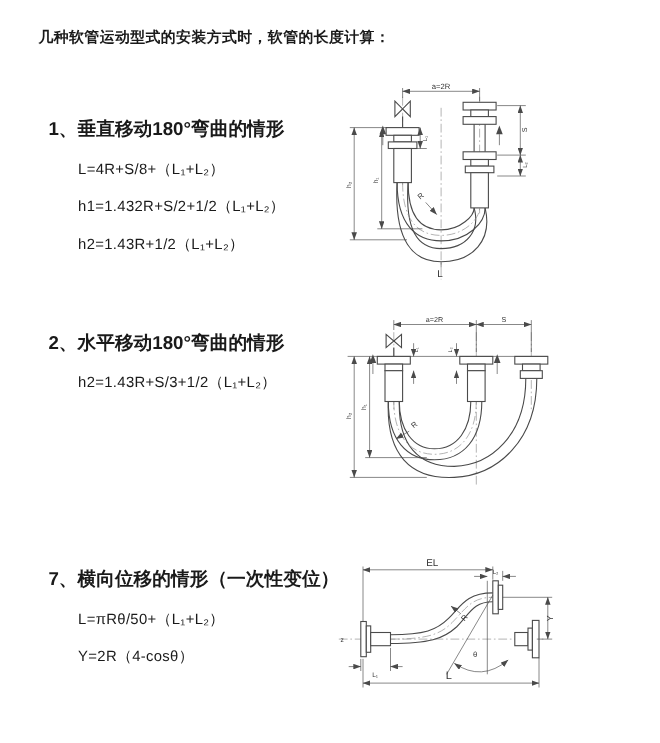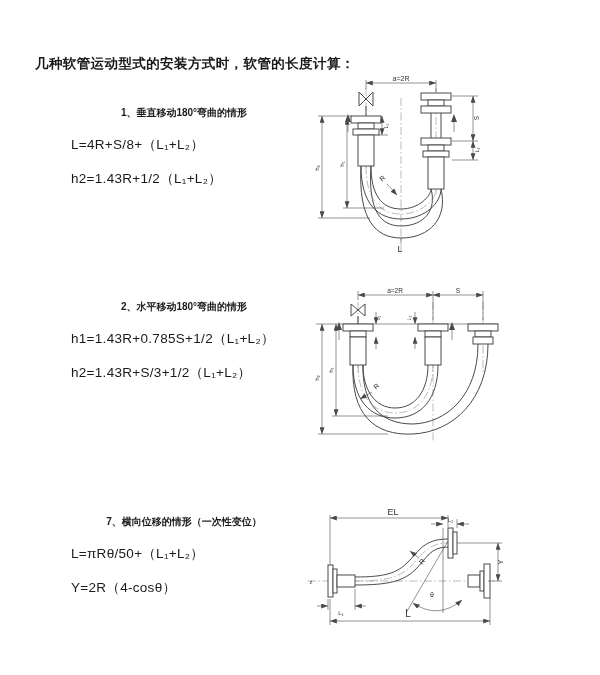--- a/index.html
+++ b/index.html
@@ -2,50 +2,50 @@
 <html><head>
 <meta charset="utf-8">
 <style>
   html,body{margin:0;padding:0;background:#ffffff;}
   .page{
     position:relative;width:600px;height:675px;background:#fff;overflow:hidden;
     font-family:"Liberation Sans","DejaVu Sans",sans-serif;color:#1a1a1a;
   }
   .title{
     position:absolute;left:35px;top:25px;font-size:13.5px;font-weight:700;
-    letter-spacing:.4px;white-space:nowrap;margin-top:30px;
+    letter-spacing:.4px;white-space:nowrap;
   }
   .sec{position:absolute;left:44px;width:280px;}
-  .sec .heading{font-size:10px;font-weight:700;white-space:nowrap;text-align:center;}
+  .sec .heading{font-size:17px;font-weight:700;white-space:nowrap;}
   .sec .formula{font-size:13.5px;margin:16px 0 0 27px;letter-spacing:.3px;white-space:nowrap;}
   .s1{top:106px}.s2{top:300px}.s3{top:515px}
   .diag{position:absolute;}
   .diag text{font-family:"Liberation Sans","DejaVu Sans",sans-serif;fill:#333;}
   .ln{stroke:#4a4a4a;stroke-width:1;fill:none;}
   .fit{stroke:#4a4a4a;stroke-width:1;fill:#ffffff;}
   .dim{stroke:#4a4a4a;stroke-width:0.6;fill:none;}
   .cl{stroke:#8d8d8d;stroke-width:0.6;fill:none;stroke-dasharray:8 2.5 1.5 2.5;}
   .mv{fill:#4a4a4a;stroke:none;}
 </style>
 </head>
 <body>
 
 <div class="page">
 
   <div class="title">几种软管运动型式的安装方式时，软管的长度计算：</div>
 
   <div class="sec s1">
     <div class="heading">1、垂直移动180°弯曲的情形</div>
     <div class="formula">L=4R+S/8+（L₁+L₂）</div>
+    <div class="formula">h1=1.432R+S/2+1/2（L₁+L₂）</div>
     <div class="formula">h2=1.43R+1/2（L₁+L₂）</div>
   </div>
 
   <div class="sec s2">
     <div class="heading">2、水平移动180°弯曲的情形</div>
-    <div class="formula">h1=1.43R+0.785S+1/2（L₁+L₂）</div>
     <div class="formula">h2=1.43R+S/3+1/2（L₁+L₂）</div>
   </div>
 
   <div class="sec s3">
     <div class="heading">7、横向位移的情形（一次性变位）</div>
     <div class="formula">L=πRθ/50+（L₁+L₂）</div>
     <div class="formula">Y=2R（4-cosθ）</div>
   </div>
 
   <svg class="diag" style="left:308px;top:68px" width="290" height="195" viewBox="0 0 290 195">

